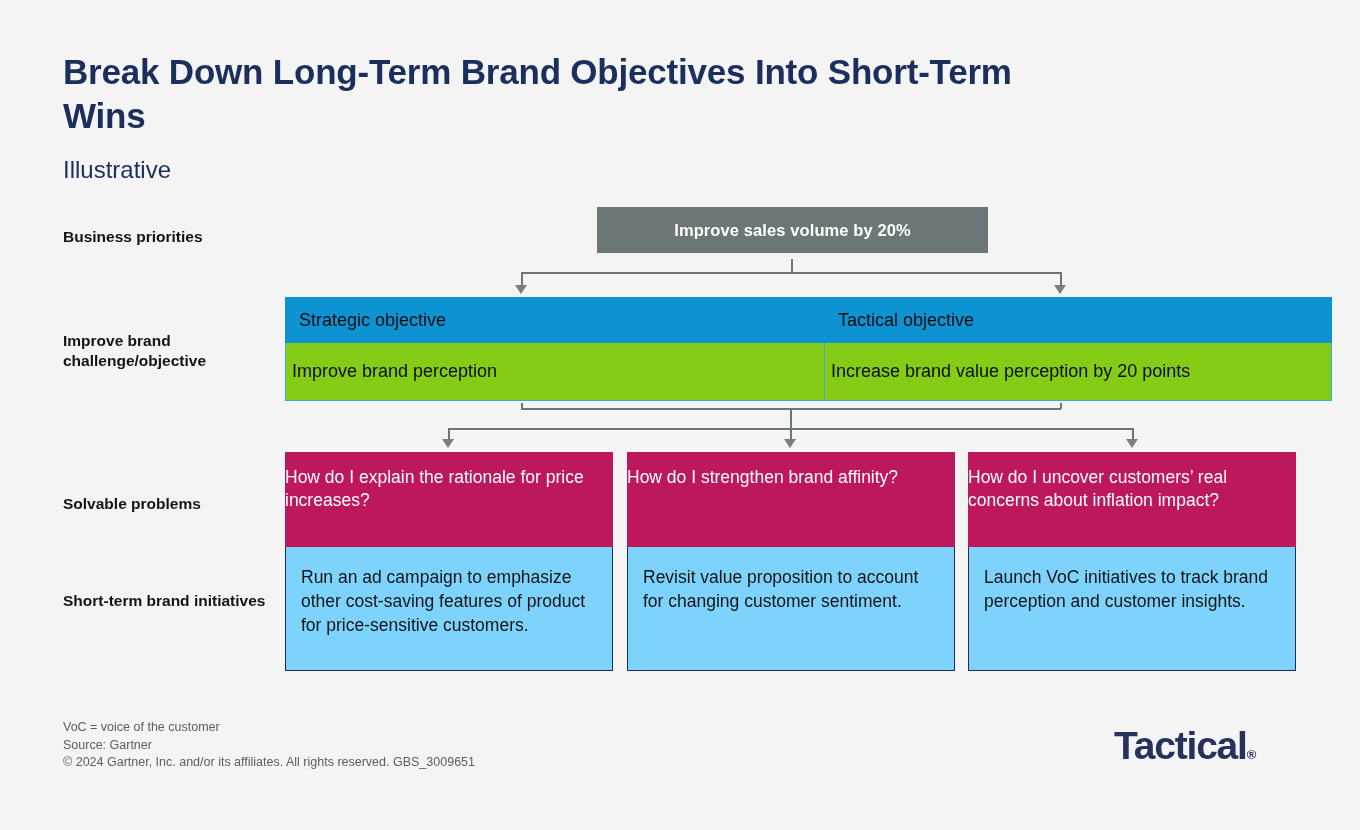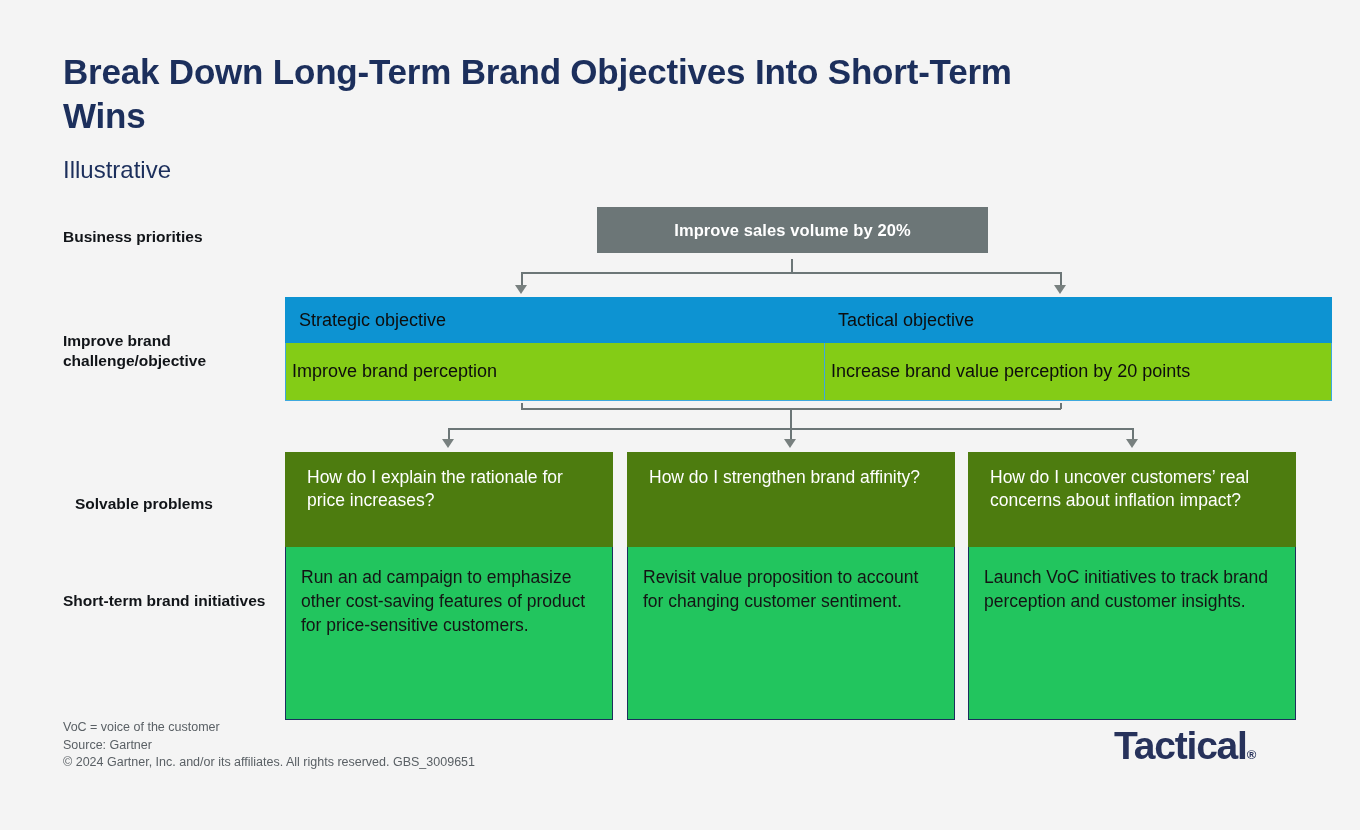--- a/index.html
+++ b/index.html
@@ -25,21 +25,21 @@
   }
 
   
   .rowlabel{
     position:absolute;
     font-size:15.5px;line-height:20px;font-weight:bold;color:#111418;
     width:215px;
   }
   #lbl-business{left:63px;top:227px;}
   #lbl-critical{left:63px;top:331px;}
-  #lbl-solvable{left:63px;top:494px;margin-left:12px;}
+  #lbl-solvable{left:63px;top:494px;}
   #lbl-short{left:63px;top:591px;}
 
   
   .top-box{
     position:absolute;left:597px;top:207px;width:391px;height:46px;
     background:#6C7677;
     display:flex;align-items:center;justify-content:center;
   }
   .top-box-text{
     color:#FFFFFF;font-size:16.5px;font-weight:bold;letter-spacing:0.1px;
@@ -59,28 +59,28 @@
     display:flex;align-items:center;
     padding-left:6px;box-sizing:border-box;
   }
   .obj-body-text{font-size:18px;color:#0D0D0D;}
   #obj-strategic{left:285px;width:544px;}
   #obj-tactical{left:824px;width:508px;}
 
   
   .card{position:absolute;top:452px;width:328px;height:231px;}
   .card-head{
-    height:95px;background:#4d7c0f;
-    padding:14px 14px 0 22px;box-sizing:border-box;
+    height:95px;background:#be185d;
+    padding:14px 14px 0 0;box-sizing:border-box;
   }
   .card-head-text{
     color:#FFFFFF;font-size:17.5px;line-height:23px;font-weight:normal;
   }
   .card-body{
-    height:173px;background:#22c55e;
+    height:124px;background:#7dd3fc;
     border:1.5px solid #1C2F5C;border-top:none;
     padding:18px 16px 0 15px;box-sizing:border-box;
   }
   .card-body-text{
     color:#141414;font-size:17.5px;line-height:24px;
   }
   #card-1{left:285px;}
   #card-2{left:627px;}
   #card-3{left:968px;}
 

